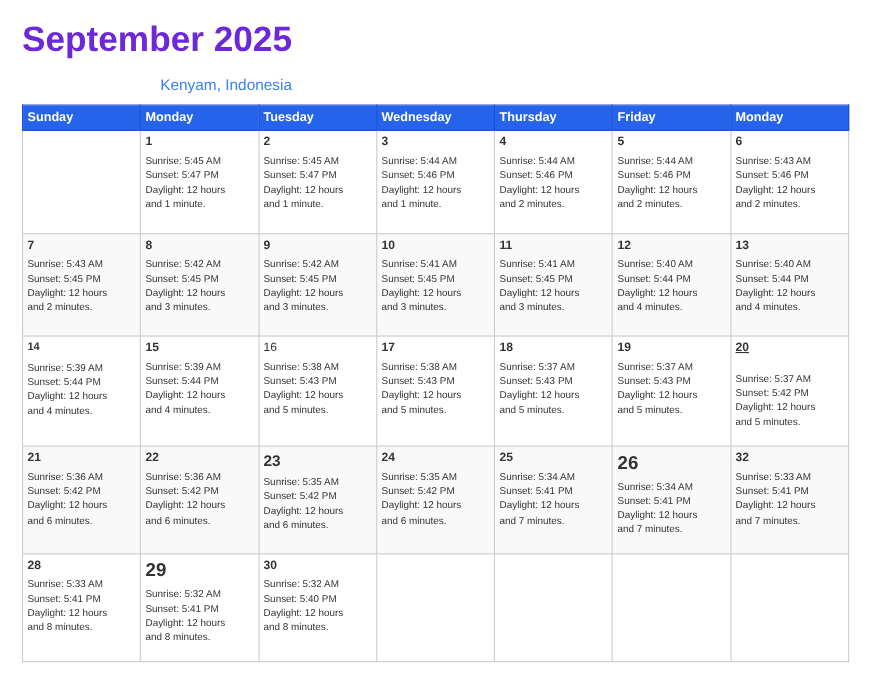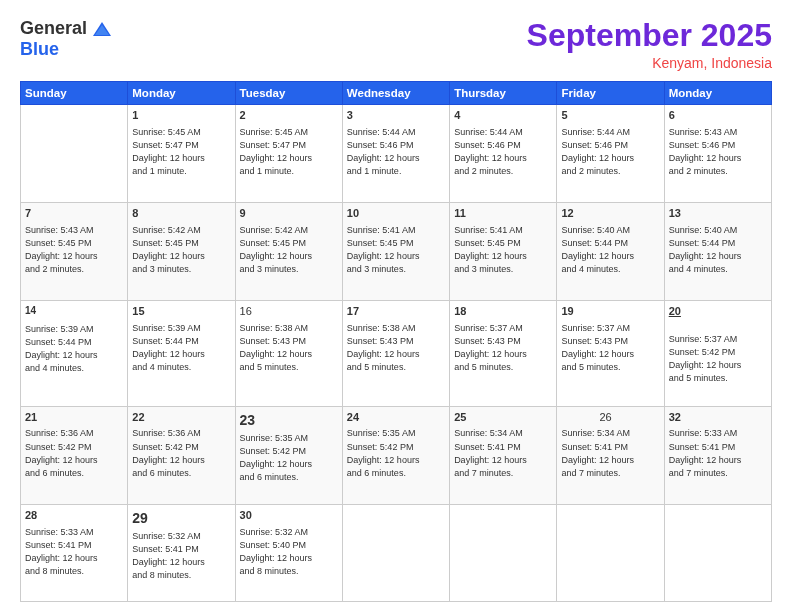--- a/index.html
+++ b/index.html
@@ -52,22 +52,22 @@
       text-align: right;
     }
     .month-title {
       font-size: 32px;
       font-weight: bold;
       color: #6d28d9;
       line-height: 1.1;
     }
     .location {
       font-size: 14px;
-      color: #ef4444;
-      margin-top: 2px;
+      color: #3b82f6;
+      margin-top: 16px;
     }
     .calendar {
       flex: 1;
       border: 1px solid #ccc;
       border-collapse: collapse;
       width: 100%;
       table-layout: fixed;
     }
     .calendar th {
       background: #2563eb;
@@ -100,30 +100,20 @@
     }
     .row-shaded td {
       background: #f9f9f9;
     }
   </style>
 </head>
 <body>
 
 <div class="page">
   <div class="header">
-    <div class="logo">
-      <div class="logo-text">
-        <span class="logo-general">General</span>
-        <svg class="logo-icon" viewBox="0 0 22 18">
-          <polygon points="11,2 20,16 2,16" fill="#2563eb"></polygon>
-          <polygon points="11,5 18,15 4,15" fill="#60a5fa" opacity="0.5"></polygon>
-        </svg>
-      </div>
-      <span class="logo-blue">Blue</span>
-    </div>
     <div class="title-block">
       <div class="month-title">September 2025</div>
       <div class="location">Kenyam, Indonesia</div>
     </div>
   </div>
 
   <table class="calendar">
     <thead>
       <tr>
         <th>Sunday</th>
@@ -313,21 +303,21 @@
 and 6 minutes.</div>
           </td>
           <td>
             <span class="cell-info" style="font-weight: bold; font-size: 11px; display: block; margin-bottom: 2px;">25</span>
             <div class="cell-info" style="white-space: pre-line;">Sunrise: 5:34 AM
 Sunset: 5:41 PM
 Daylight: 12 hours
 and 7 minutes.</div>
           </td>
           <td>
-            <span class="cell-info" style="font-weight: normal; font-size: 11px; display: block; margin-bottom: 2px; margin-left: 38px;">26</span>
+            <span class="cell-info" style="font-weight: bold; font-size: 17px; display: block; margin-bottom: 2px;">26</span>
             <div class="cell-info" style="white-space: pre-line;">Sunrise: 5:34 AM
 Sunset: 5:41 PM
 Daylight: 12 hours
 and 7 minutes.</div>
           </td>
           <td>
             <span class="cell-info" style="font-weight: bold; font-size: 11px; display: block; margin-bottom: 2px;">32</span>
             <div class="cell-info" style="white-space: pre-line;">Sunrise: 5:33 AM
 Sunset: 5:41 PM
 Daylight: 12 hours
@@ -336,21 +326,21 @@
         </tr>
         <tr>
           <td>
             <span class="cell-info" style="font-weight: bold; font-size: 11px; display: block; margin-bottom: 2px;">28</span>
             <div class="cell-info" style="white-space: pre-line;">Sunrise: 5:33 AM
 Sunset: 5:41 PM
 Daylight: 12 hours
 and 8 minutes.</div>
           </td>
           <td>
-            <span class="cell-info" style="font-weight: bold; font-size: 14px; display: block; margin-bottom: 2px;">29</span>
+            <span class="cell-info" style="font-weight: bold; font-size: 17px; display: block; margin-bottom: 2px;">29</span>
             <div class="cell-info" style="white-space: pre-line;">Sunrise: 5:32 AM
 Sunset: 5:41 PM
 Daylight: 12 hours
 and 8 minutes.</div>
           </td>
           <td>
             <span class="cell-info" style="font-weight: bold; font-size: 11px; display: block; margin-bottom: 2px;">30</span>
             <div class="cell-info" style="white-space: pre-line;">Sunrise: 5:32 AM
 Sunset: 5:40 PM
 Daylight: 12 hours

